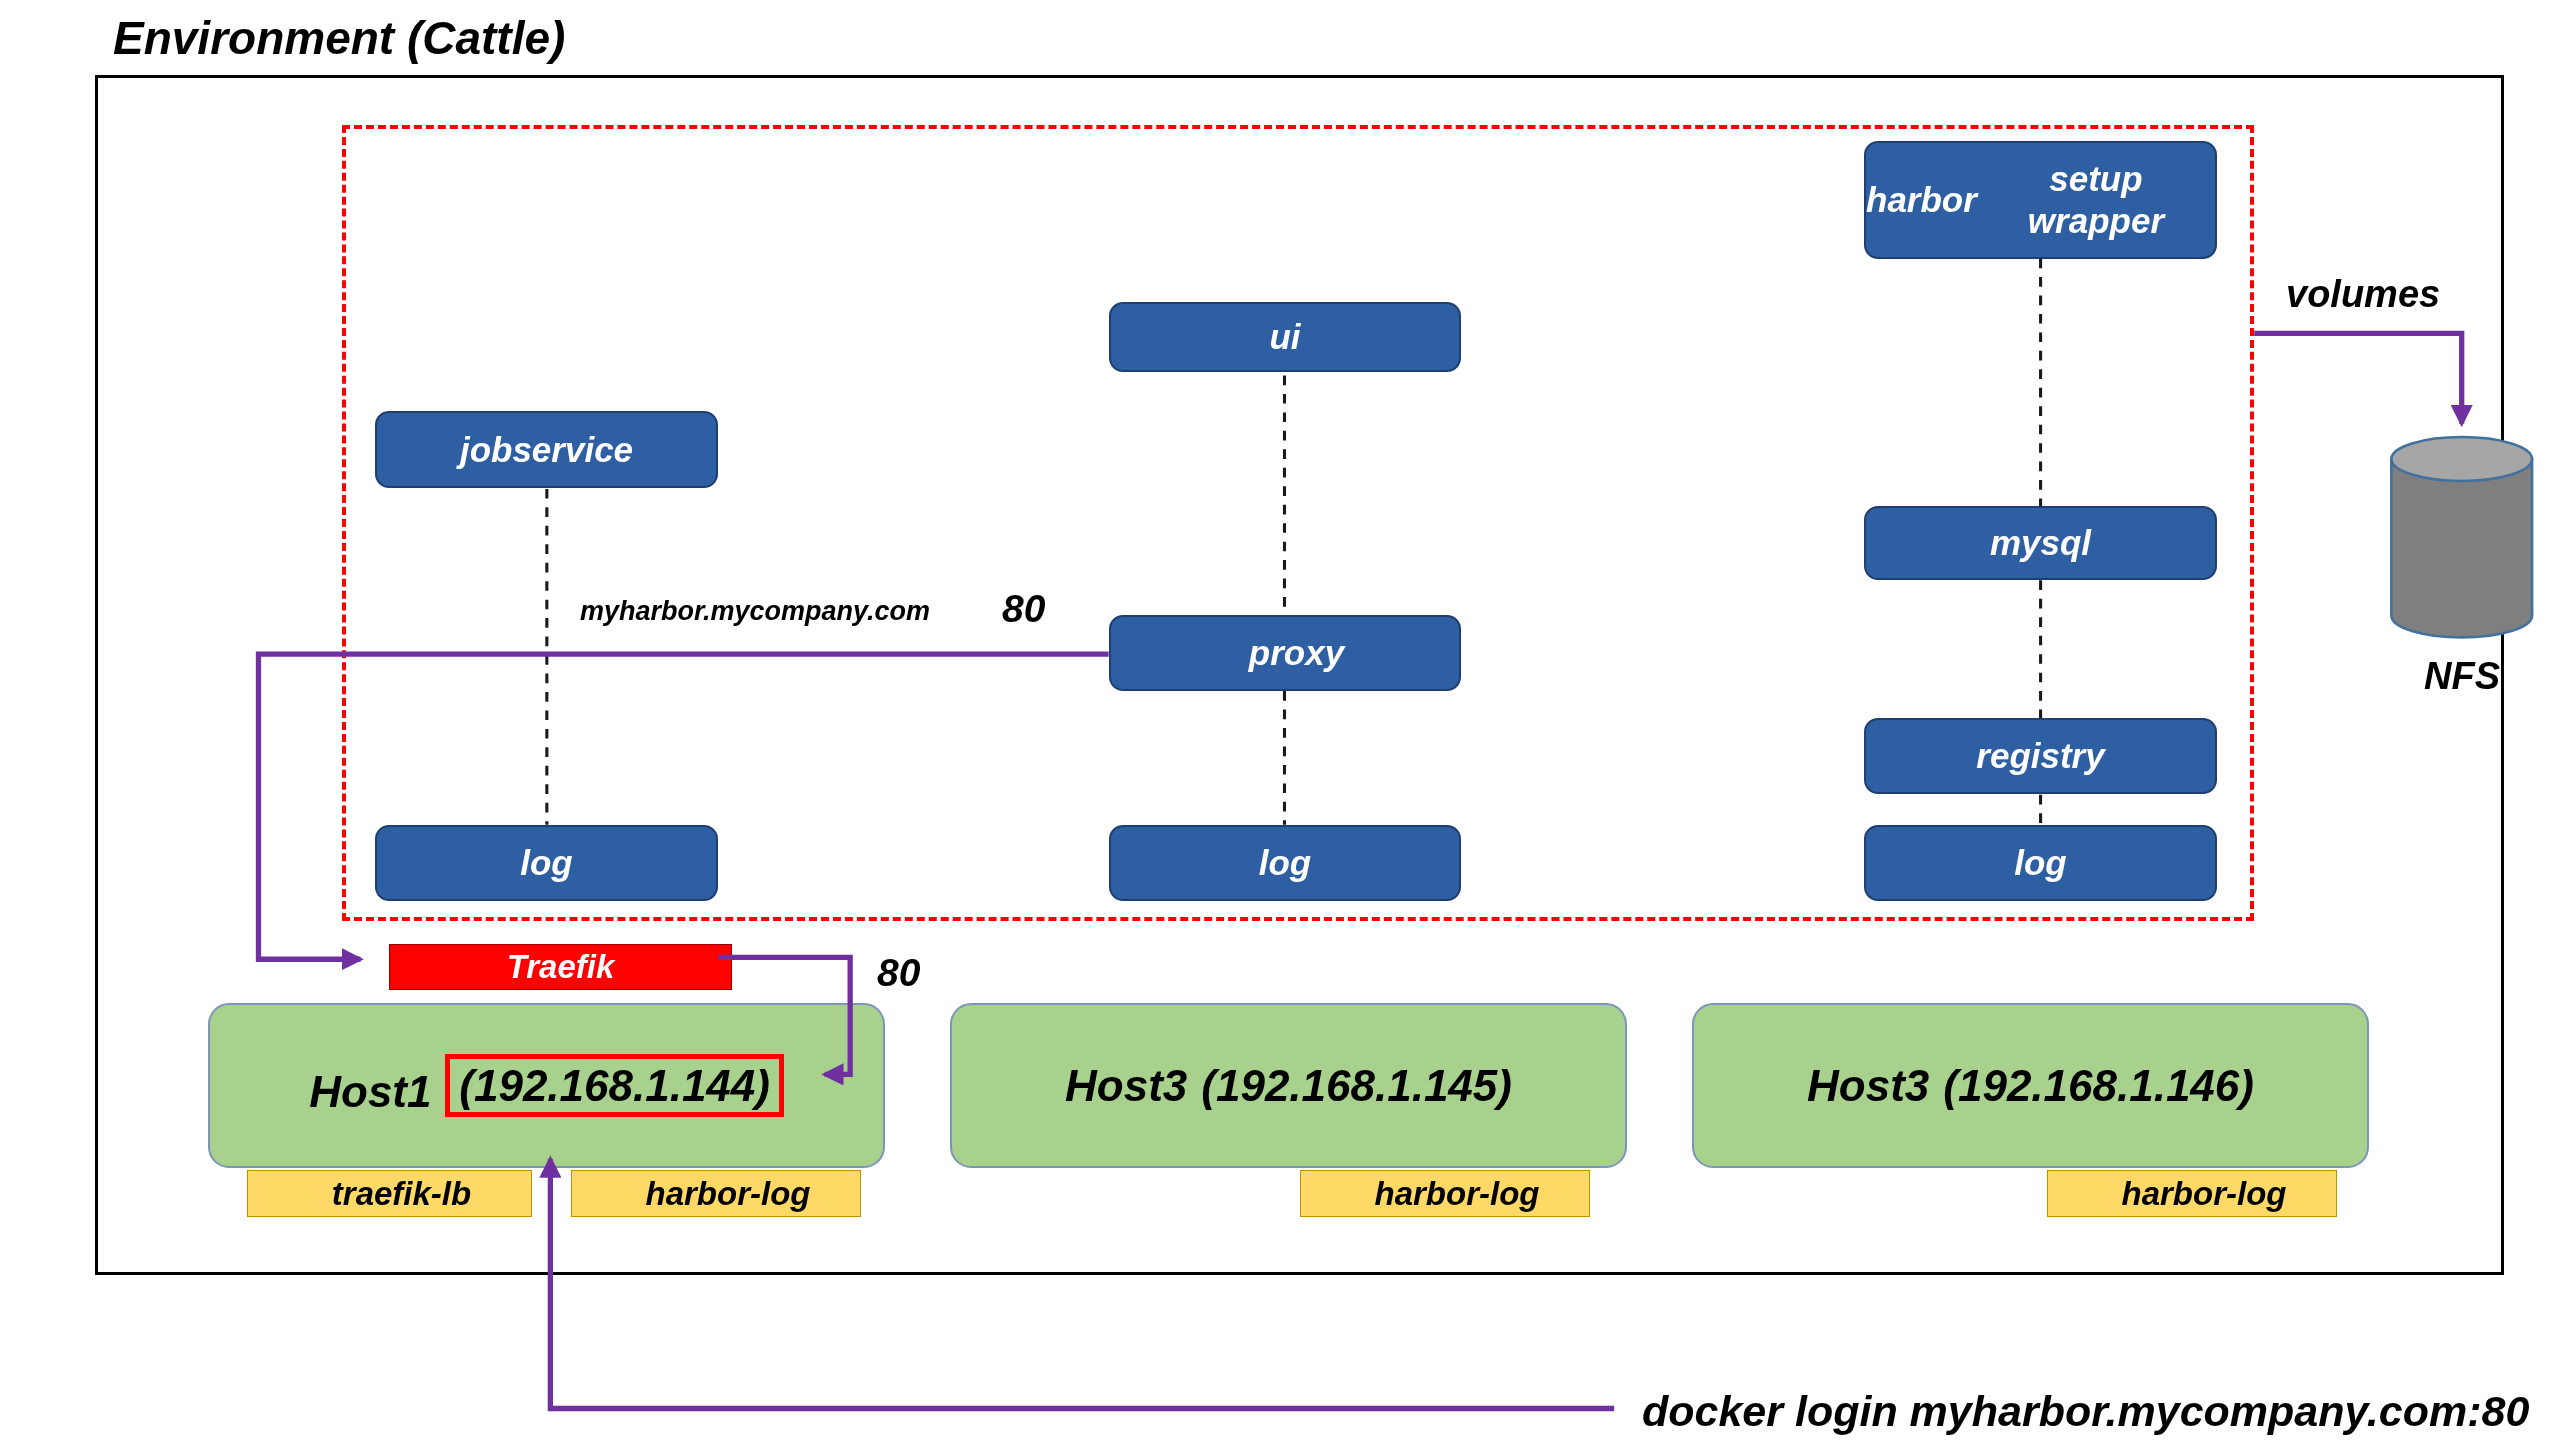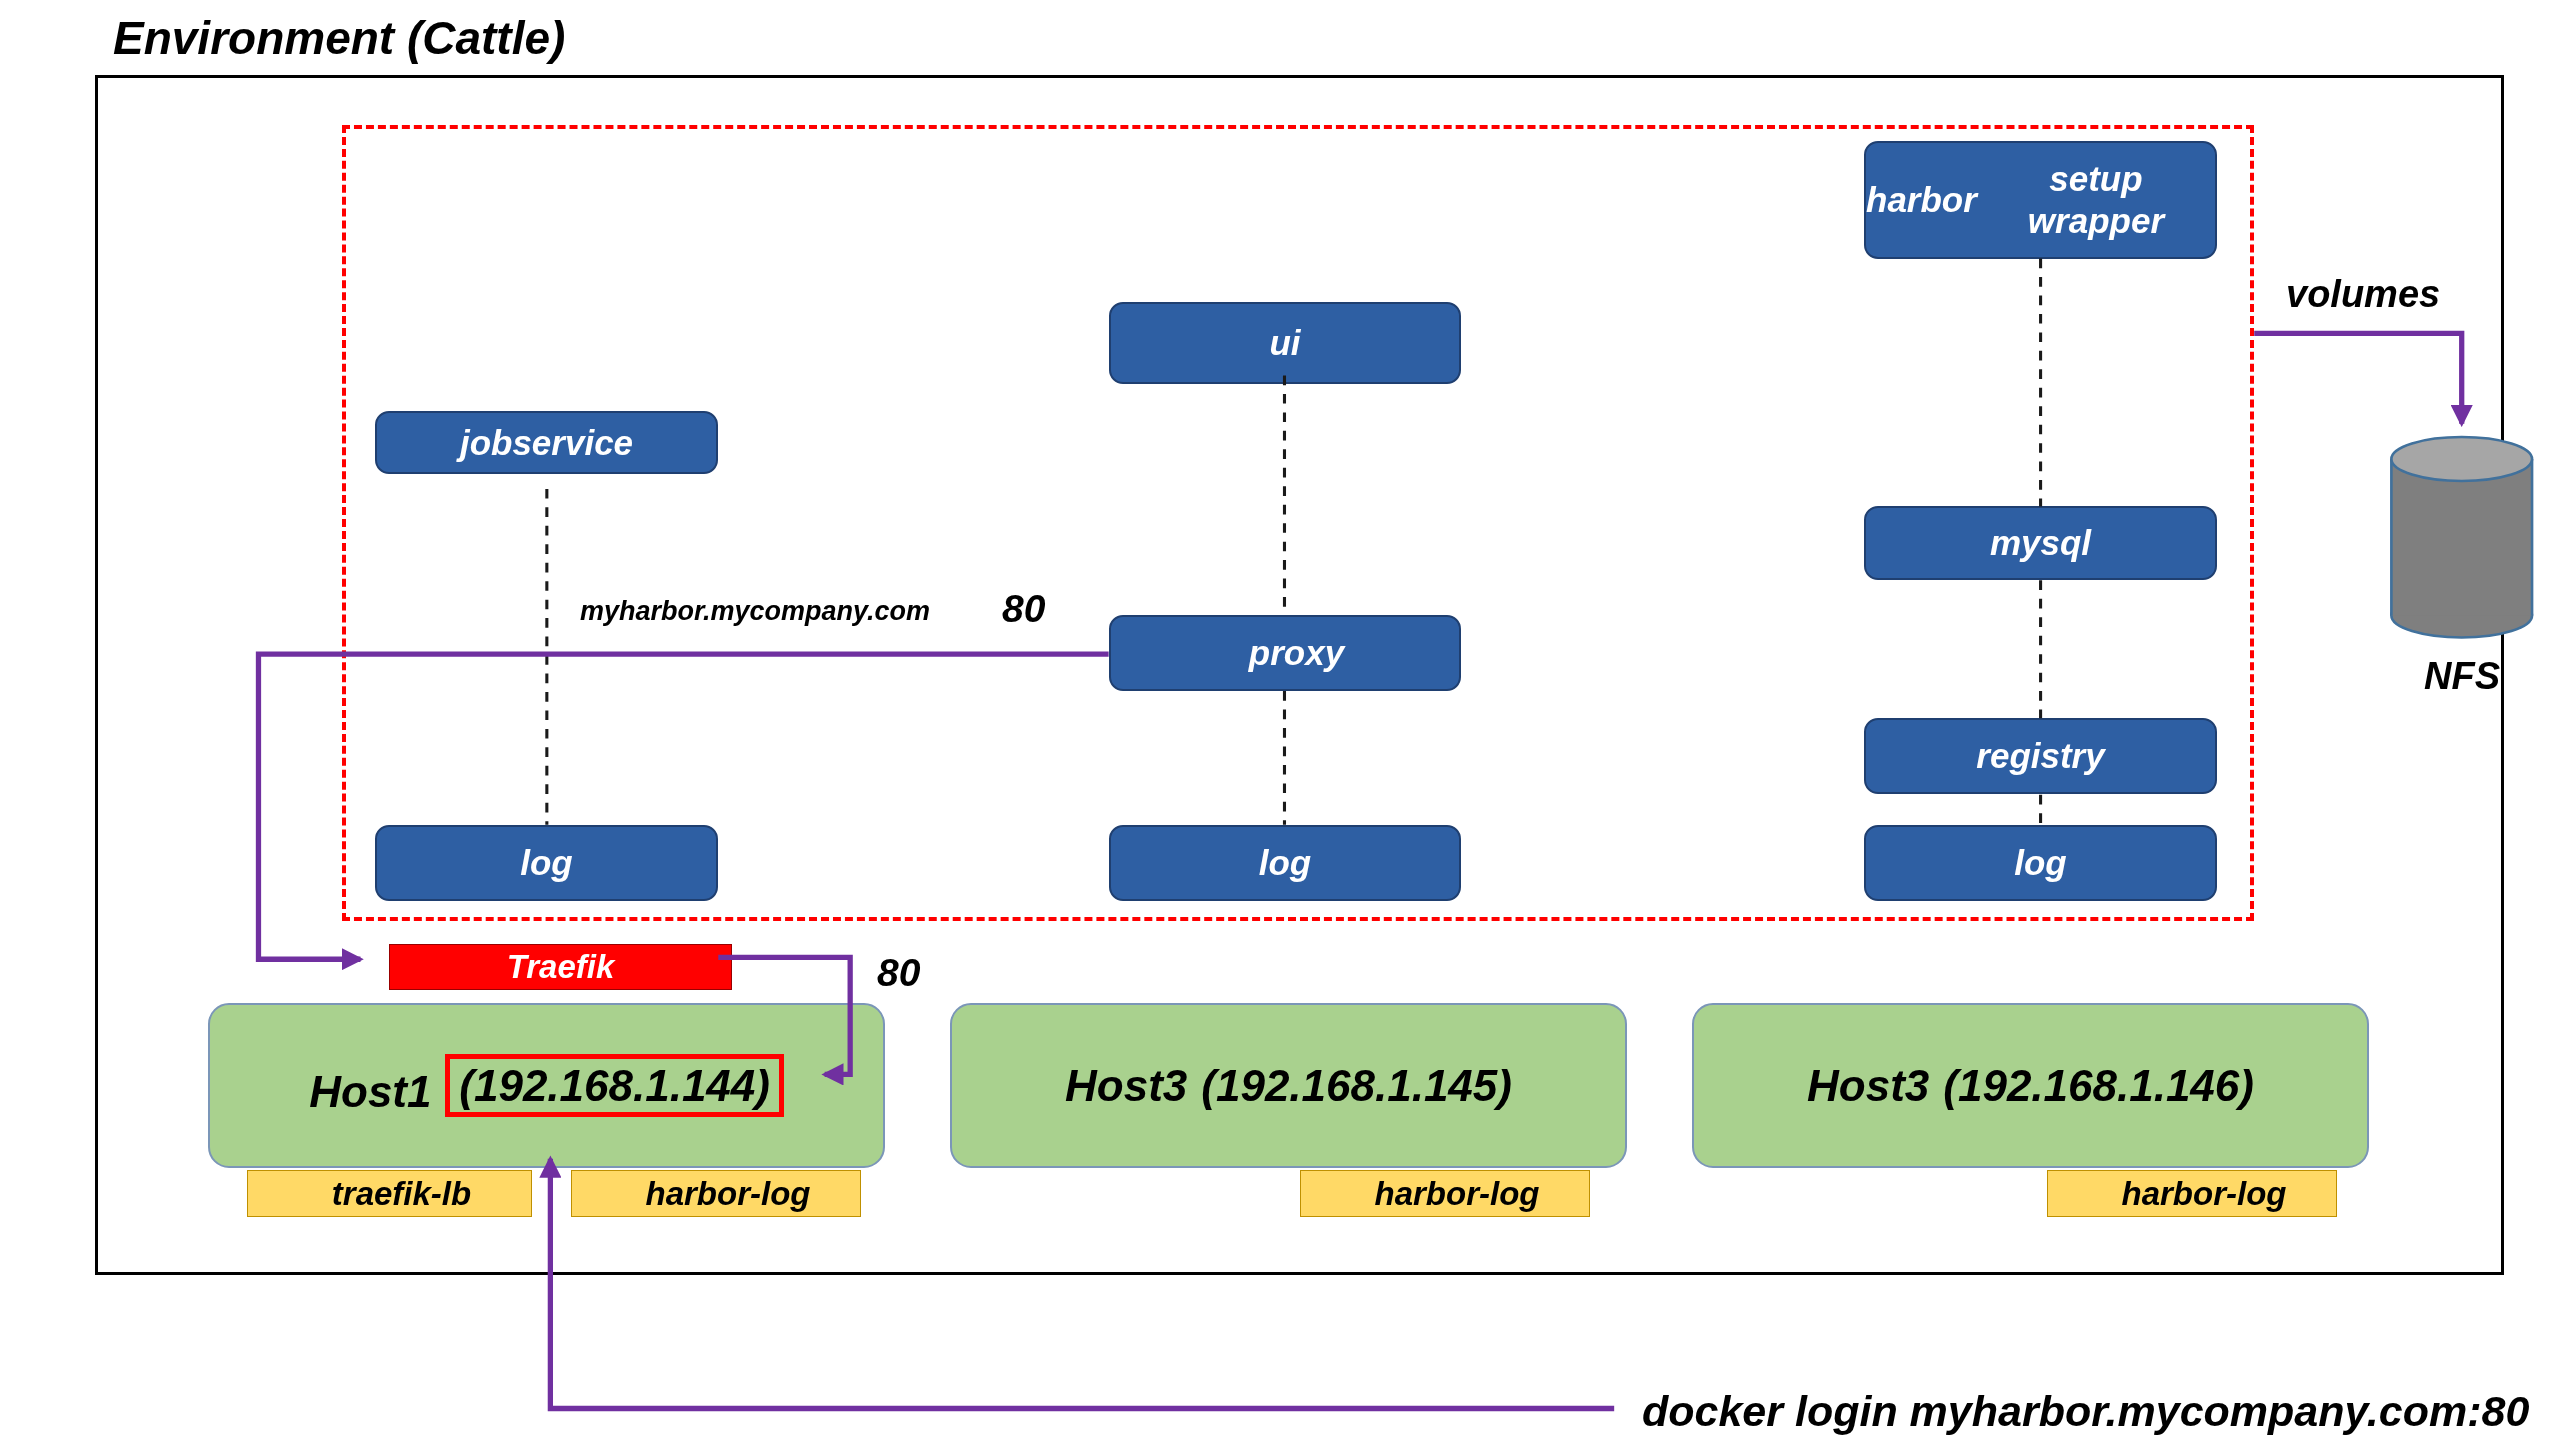--- a/index.html
+++ b/index.html
@@ -98,24 +98,24 @@
 </head>
 <body>
 
 <div id="canvas">
 
   <div class="title">Environment (Cattle)</div>
 
   <div class="outer-box"></div>
   <div class="red-dashed"></div>
 
-  <div class="svc" style="left:375px; top:411px; width:343px; height:63px;">jobservice</div>
+  <div class="svc" style="left:375px; top:411px; width:343px; height:77px;">jobservice</div>
   <div class="svc" style="left:375px; top:825px; width:343px; height:76px;">log</div>
 
-  <div class="svc" style="left:1109px; top:302px; width:352px; height:82px;">ui</div>
+  <div class="svc" style="left:1109px; top:302px; width:352px; height:70px;">ui</div>
   <div class="svc" style="left:1109px; top:615px; width:352px; height:76px;padding-left:23px;">proxy</div>
   <div class="svc" style="left:1109px; top:825px; width:352px; height:76px;">log</div>
 
   <div class="svc two-line" style="left:1864px; top:141px; width:353px; height:118px;">
     <span>harbor</span>
     <span>setup wrapper</span>
   </div>
   <div class="svc" style="left:1864px; top:718px; width:353px; height:76px;">registry</div>
   <div class="svc" style="left:1864px; top:506px; width:353px; height:74px;">mysql</div>
   <div class="svc" style="left:1864px; top:825px; width:353px; height:76px;">log</div>

